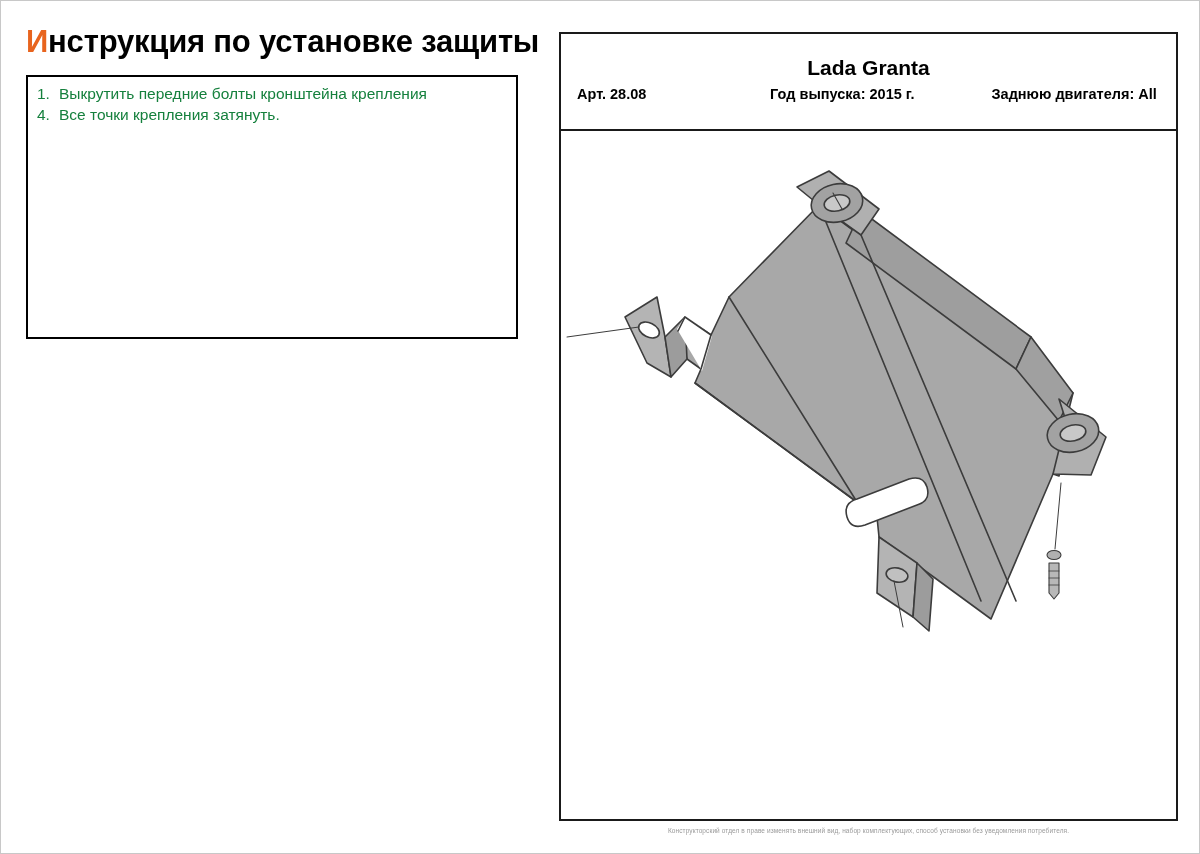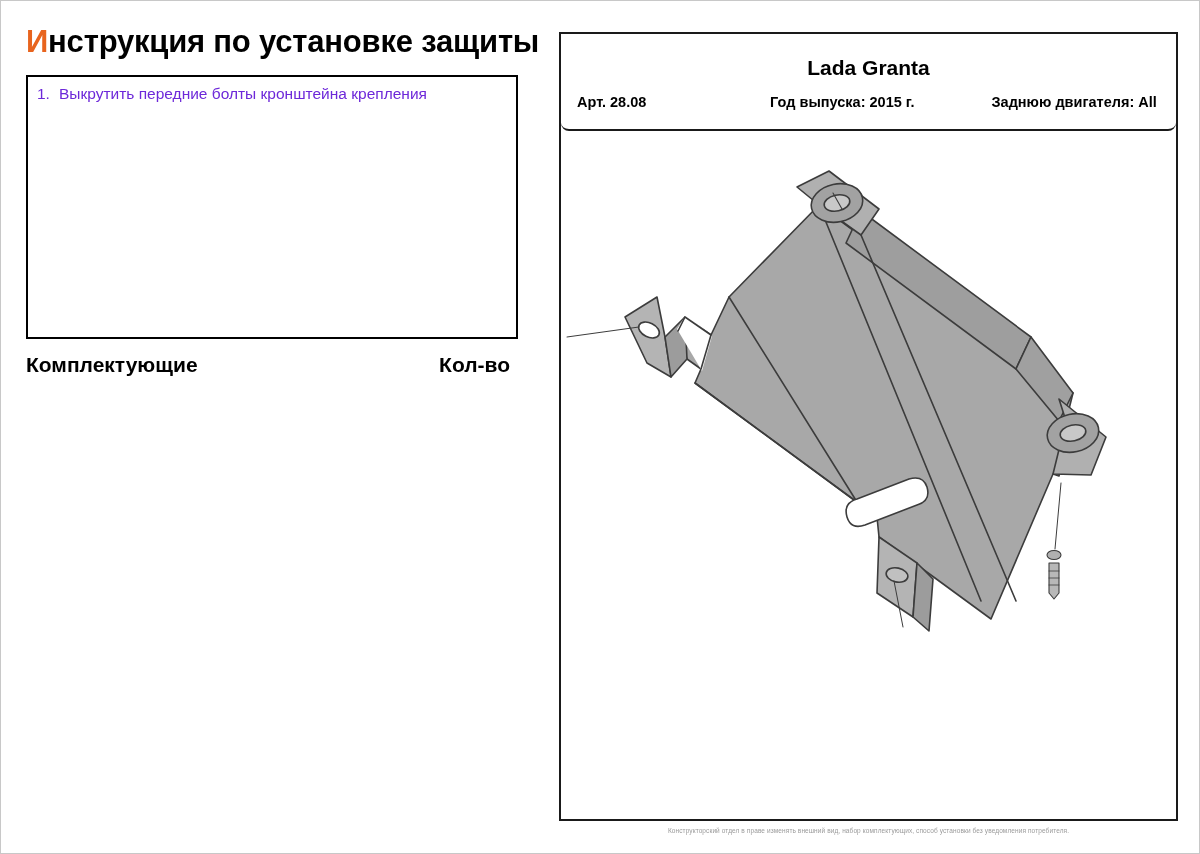--- a/index.html
+++ b/index.html
@@ -42,21 +42,21 @@
     margin-top: 16px;
     border: 2px solid #000000;
     height: 264px;
     box-sizing: border-box;
     padding: 7px 9px 0 9px;
     background: #ffffff;
   }
   .instruction-line {
     font-size: 15.5px;
     line-height: 20.5px;
-    color: #6d28d9;
+    color: #15803d;
     text-indent: 0;
   }
   .instruction-line .num {
     display: inline-block;
     min-width: 22px;
   }
   #parts-header {
     margin-top: 14px;
     display: flex;
     align-items: baseline;
@@ -87,34 +87,33 @@
     height: 789px;
     border: 2px solid #1a1a1a;
     box-sizing: border-box;
     background: #ffffff;
   }
   #panel-header {
     height: 97px;
     border-bottom: 2px solid #1a1a1a;
     box-sizing: border-box;
     position: relative;
-    border-radius: 8px;
   }
   #vehicle-name {
     position: absolute;
     top: 22px;
     left: 0;
     width: 100%;
     text-align: center;
     font-size: 21px;
     font-weight: bold;
   }
   #spec-row {
     position: absolute;
-    top: 60px;
+    top: 52px;
     left: 0;
     width: 100%;
     display: flex;
     font-size: 14.5px;
     font-weight: bold;
     justify-content: flex-end;
   }
   #spec-art    { width: 34%; padding-left: 16px; box-sizing: border-box; }
   #spec-year   { width: 36%; text-align: left; }
   #spec-engine { width: 30%; text-align: left; }
@@ -150,26 +149,25 @@
   <div id="left-col">
 
     <div id="doc-title">
       <span class="accent">И</span><span>нструкция по установке защиты</span>
     </div>
 
     <div id="instructions-box">
       <div class="instruction-line">
         <span class="num">1.</span><span>Выкрутить передние болты кронштейна крепления</span>
       </div>
-    </div>
-
-    <div id="parts-header">
-      <div id="parts-title">Комплектующие</div>
-      <div id="parts-qty-title">Кол-во</div>
-    </div>
+      <div class="instruction-line">
+        <span class="num">4.</span><span>Все точки крепления затянуть.</span>
+      </div>
+    </div>
+
 
     <div id="parts-list"></div>
   </div>
 
   <div id="right-panel">
 
     <div id="panel-header">
       <div id="vehicle-name">Lada Granta</div>
       <div id="spec-row">
         <div id="spec-art">Арт. 28.08</div>

